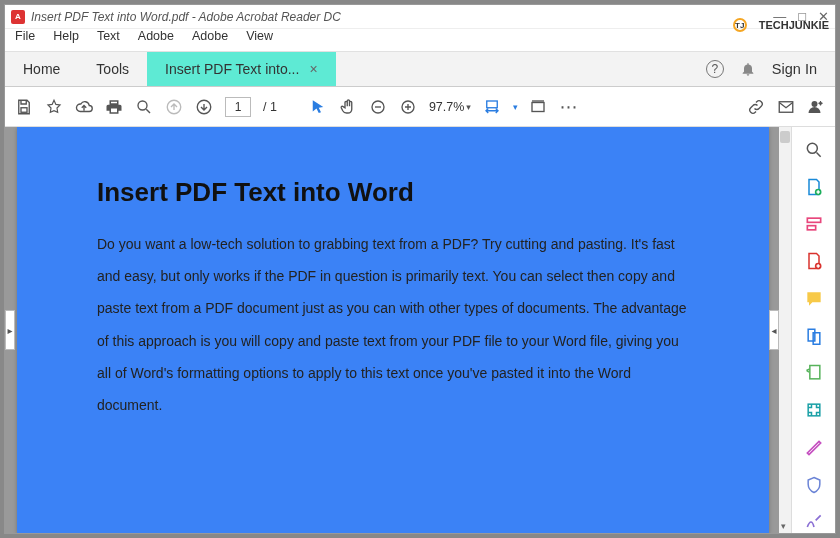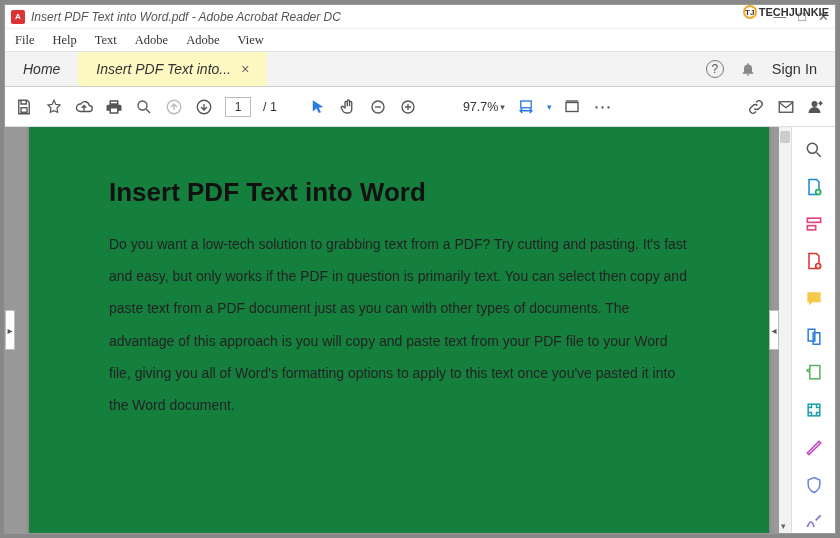--- a/index.html
+++ b/index.html
@@ -3,52 +3,52 @@
 <meta charset="utf-8">
 <style>
   * { box-sizing: border-box; margin: 0; padding: 0; }
   body { font-family: "Segoe UI", Arial, sans-serif; background: #888; width: 840px; height: 538px; overflow: hidden; }
   .window { position: absolute; top: 4px; left: 4px; right: 4px; bottom: 4px; background: #fff; border: 1px solid #999; display: flex; flex-direction: column; }
   .titlebar { height: 24px; display: flex; align-items: center; padding: 0 6px; font-size: 12px; color: #555; border-bottom: 1px solid #eee; }
   .titlebar .pdf-icon { width: 14px; height: 14px; background: #d33; border-radius: 2px; margin-right: 6px; display: inline-flex; align-items: center; justify-content: center; color: #fff; font-size: 8px; font-weight: bold; }
   .titlebar .title { flex: 1; font-style: italic; }
   .titlebar .win-controls { display: flex; gap: 12px; }
   .win-controls span { font-size: 13px; color: #666; cursor: pointer; }
-  .menubar { height: 22px; display: flex; align-items: center; padding: 0 10px; font-size: 12.5px; color: #333; gap: 18px; font-family: Liberation Serif, serif; }
+  .menubar { height: 22px; display: flex; padding: 0 10px; font-size: 12.5px; color: #333; gap: 18px; }
   .menubar span { cursor: pointer; }
   .tabstrip { height: 36px; background: #f3f3f3; border-top: 1px solid #e1e1e1; border-bottom: 1px solid #ccc; display: flex; align-items: stretch; }
-  .tabstrip .tab { padding: 0 18px; display: flex; align-items: center; font-size: 14px; color: #333; cursor: pointer; font-style: italic; }
-  .tabstrip .tab.active { background: #fef9c3; }
+  .tabstrip .tab { padding: 0 18px; display: flex; align-items: center; font-size: 14px; color: #333; cursor: pointer; }
+  .tabstrip .tab.active { background: #5eead4; }
   .tabstrip .tab .close { margin-left: 10px; font-size: 14px; color: #666; }
   .tabstrip .spacer { flex: 1; }
   .tabstrip .right { display: flex; align-items: center; gap: 16px; padding-right: 18px; }
   .signin { font-size: 14.5px; color: #333; font-weight: 500; cursor: pointer; }
   .help-circle { width: 18px; height: 18px; border: 1.5px solid #777; border-radius: 50%; display: flex; align-items: center; justify-content: center; font-size: 12px; color: #555; }
   .bell { width: 16px; height: 16px; color: #888; }
   .toolbar { height: 40px; border-bottom: 1px solid #ddd; display: flex; align-items: center; padding: 0 10px; gap: 12px; }
   .toolbar .group { display: flex; align-items: center; gap: 12px; }
   .toolbar svg, .toolbar .glyph { width: 18px; height: 18px; color: #555; cursor: pointer; }
   .toolbar .page-box { width: 26px; height: 20px; border: 1px solid #bbb; font-size: 12px; text-align: center; color: #333; }
   .toolbar .page-of { font-size: 12.5px; color: #333; }
-  .toolbar .zoom-text { font-size: 12.5px; color: #333; display: flex; align-items: center; gap: 2px; cursor: pointer; margin-left: 34px; }
+  .toolbar .zoom-text { font-size: 12.5px; color: #333; display: flex; align-items: center; gap: 2px; cursor: pointer; }
   .toolbar .tspacer { flex: 1; }
   .workspace { flex: 1; display: flex; overflow: hidden; }
   .doc-wrap { flex: 1; position: relative; background: #999; }
   .left-expand, .right-expand { position: absolute; top: 50%; transform: translateY(-50%); width: 10px; height: 40px; background: #fff; border: 1px solid #bbb; display: flex; align-items: center; justify-content: center; font-size: 10px; color: #555; cursor: pointer; }
   .left-expand { left: 0; border-right: 1px solid #bbb; }
   .right-expand { right: 12px; }
   .scrollbar { position: absolute; right: 0; top: 0; bottom: 0; width: 12px; background: #f2f2f2; }
   .scroll-thumb { position: absolute; top: 4px; left: 1px; width: 10px; height: 12px; background: #ccc; border-radius: 2px; }
   .scroll-arrow-dn { position: absolute; bottom: 2px; left: 2px; font-size: 9px; color: #666; }
-  .page { position: absolute; left: 12px; right: 22px; top: 0; bottom: 0; background: #15803d; box-shadow: 0 1px 4px rgba(0,0,0,0.25); padding: 50px 80px 20px 80px; margin-left: 12px; }
+  .page { position: absolute; left: 12px; right: 22px; top: 0; bottom: 0; background: #3b82f6; box-shadow: 0 1px 4px rgba(0,0,0,0.25); padding: 50px 80px 20px 80px; }
   .doc-title { font-size: 26px; font-weight: 700; color: #111; margin-bottom: 20px; font-family: Arial, sans-serif; }
   .doc-body { font-size: 14px; color: #222; line-height: 2.3; font-family: Arial, sans-serif; }
   .sidetools { width: 44px; border-left: 1px solid #ddd; display: flex; flex-direction: column; align-items: center; padding-top: 12px; gap: 16px; }
   .sidetools .stool { width: 22px; height: 22px; display: flex; align-items: center; justify-content: center; cursor: pointer; }
-  .brand { position: absolute; top: 0; right: 6px; font-size: 11px; font-weight: 700; color: #333; display: flex; align-items: center; gap: 2px; }
+  .brand { position: absolute; top: 13px; right: 6px; font-size: 11px; font-weight: 700; color: #333; display: flex; align-items: center; gap: 12px; }
   .brand .logo { width: 14px; height: 14px; border: 2px solid #f5a623; border-radius: 50%; display: inline-flex; align-items: center; justify-content: center; font-size: 8px; }
   .chev-dn { font-size: 9px; color: #555; }
 </style>
 </head>
 <body>
 
 <div class="window">
 
   <div class="brand">
     <span class="logo">TJ</span>
@@ -71,20 +71,23 @@
     <span>Text</span>
     <span>Adobe</span>
     <span>Adobe</span>
     <span>View</span>
   </div>
 
   <div class="tabstrip">
     <div class="tab">
         <span>Home</span>
       </div>
+    <div class="tab">
+        <span>Tools</span>
+      </div>
     <div class="tab active">
       <span>Insert PDF Text into...</span>
       <span class="close">×</span>
     </div>
     <div class="spacer"></div>
     <div class="right">
       <span class="help-circle">?</span>
       <svg class="bell" viewBox="0 0 24 24" fill="currentColor">
           <path d="M12 22a2 2 0 0 0 2-2h-4a2 2 0 0 0 2 2zm6-6V11a6 6 0 0 0-5-5.91V4a1 1 0 1 0-2 0v1.09A6 6 0 0 0 6 11v5l-2 2v1h16v-1z"></path>
         </svg>

